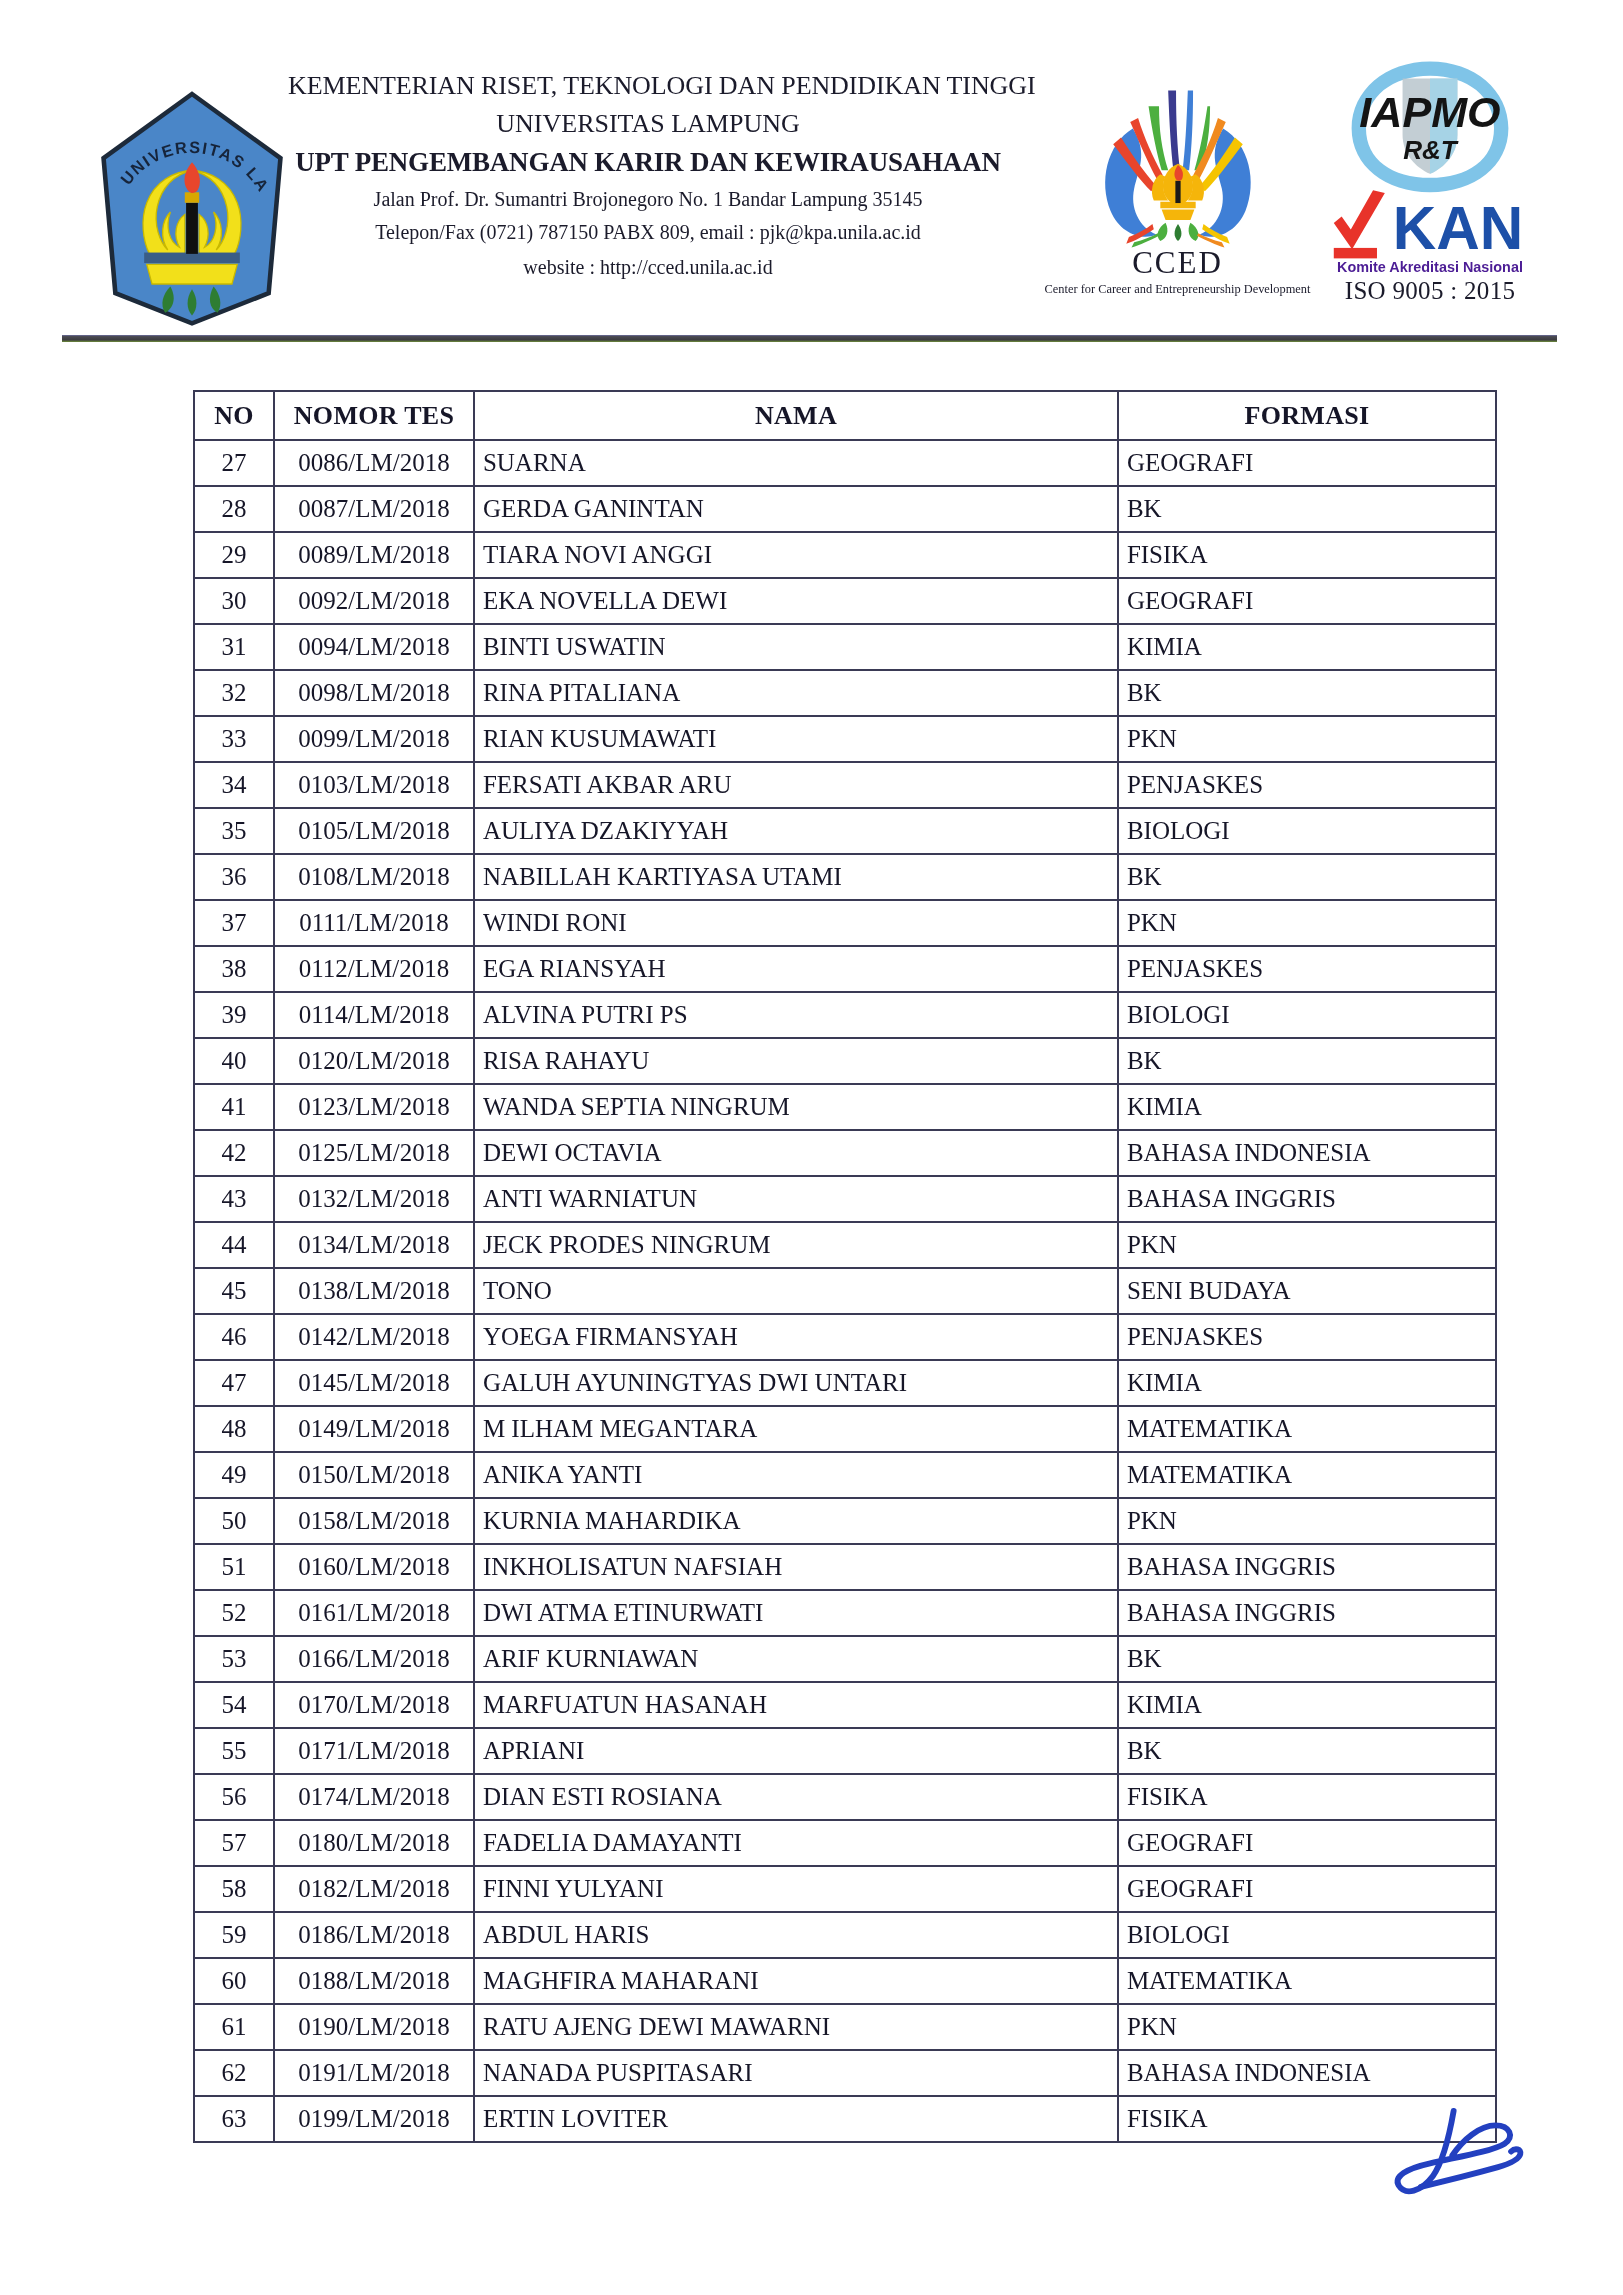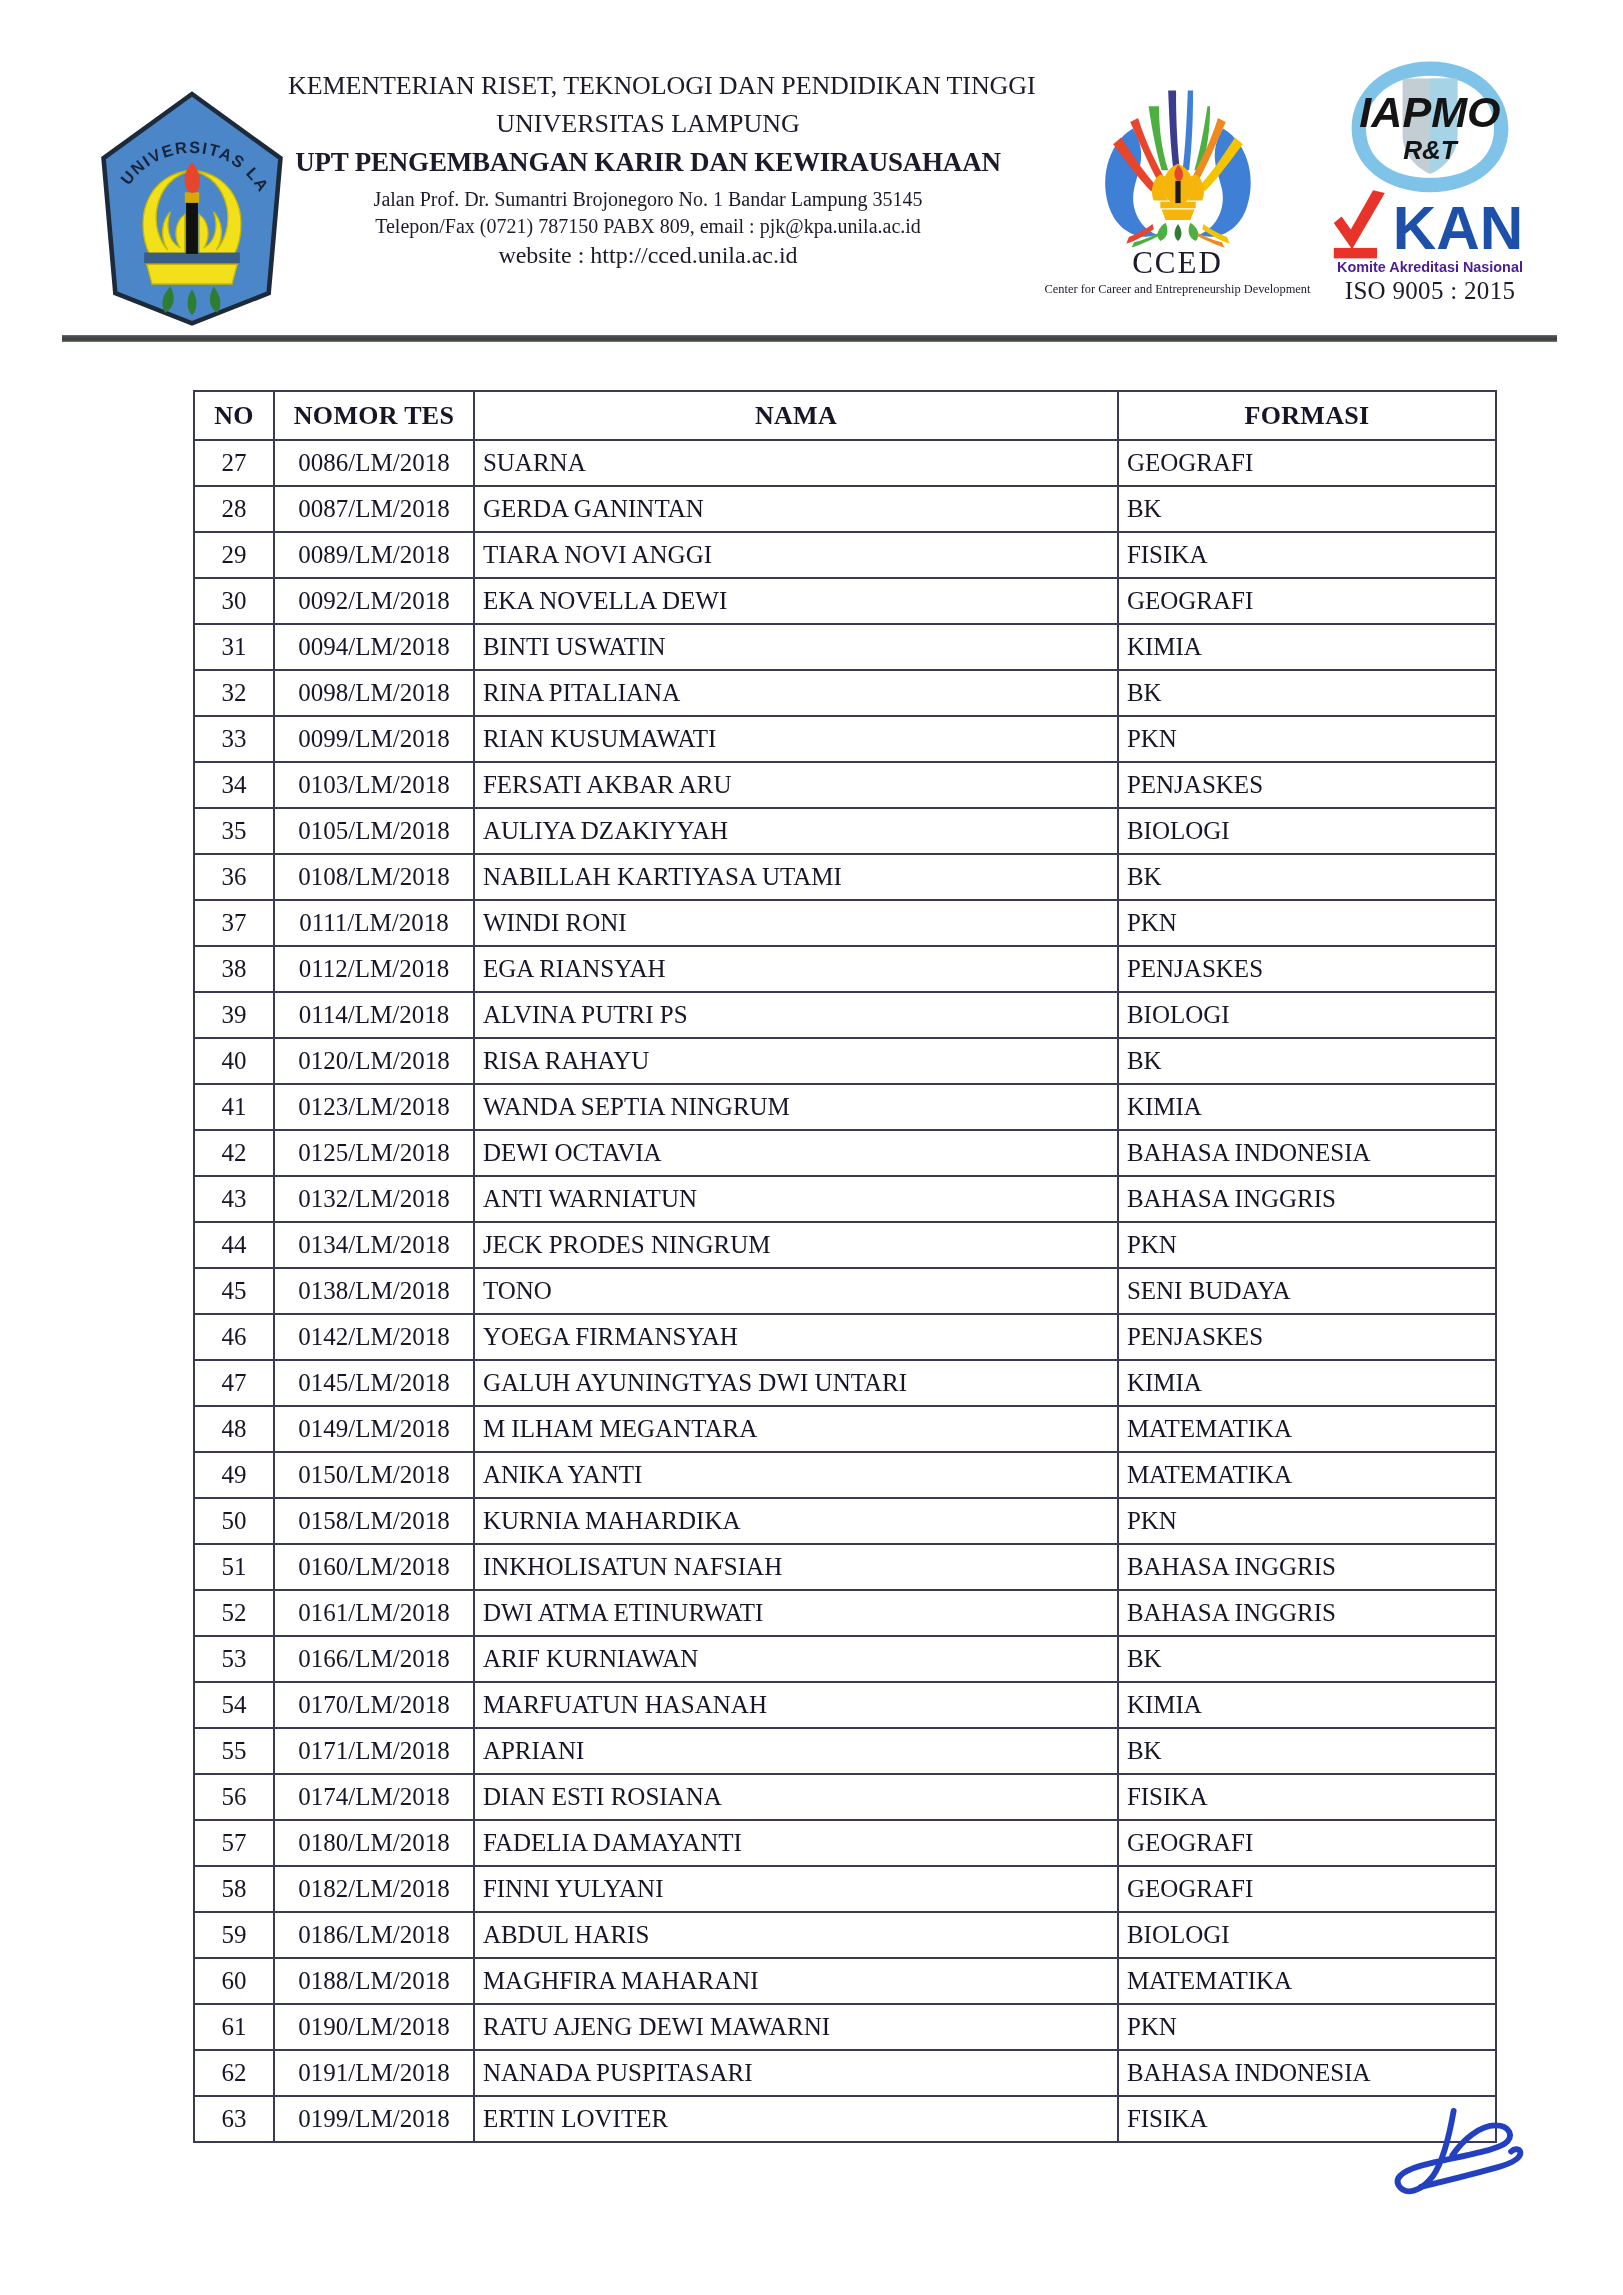--- a/index.html
+++ b/index.html
@@ -62,25 +62,25 @@
     margin-top: 7.9px;
     white-space: nowrap;
     letter-spacing: -0.2px;
   }
   .hl-addr {
     font-size: 20px;
     margin-top: 9.2px;
   }
   .hl-phone {
     font-size: 20px;
-    margin-top: 4px;
+    margin-top: 10px;
   }
   .hl-web {
-    font-size: 24px;
-    margin-top: 4px;
+    font-size: 20px;
+    margin-top: 12px;
   }
 
   
   .cced-block {
     position: absolute;
     left: 1040px;
     top: 72px;
     width: 275px;
     text-align: center;
   }

